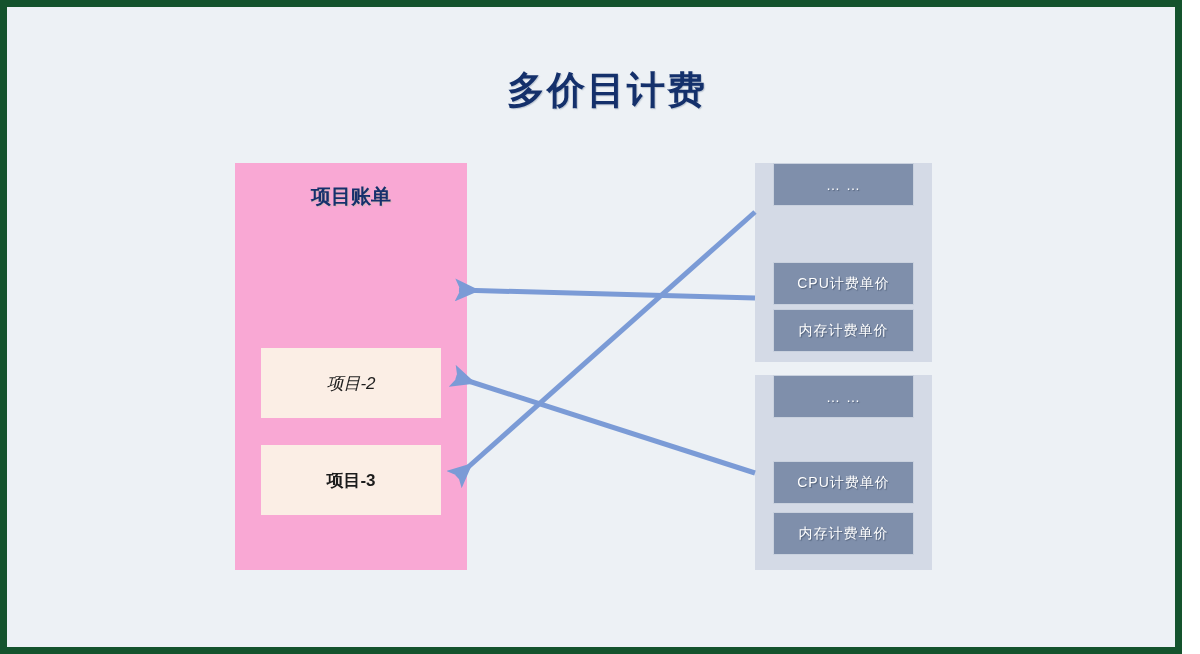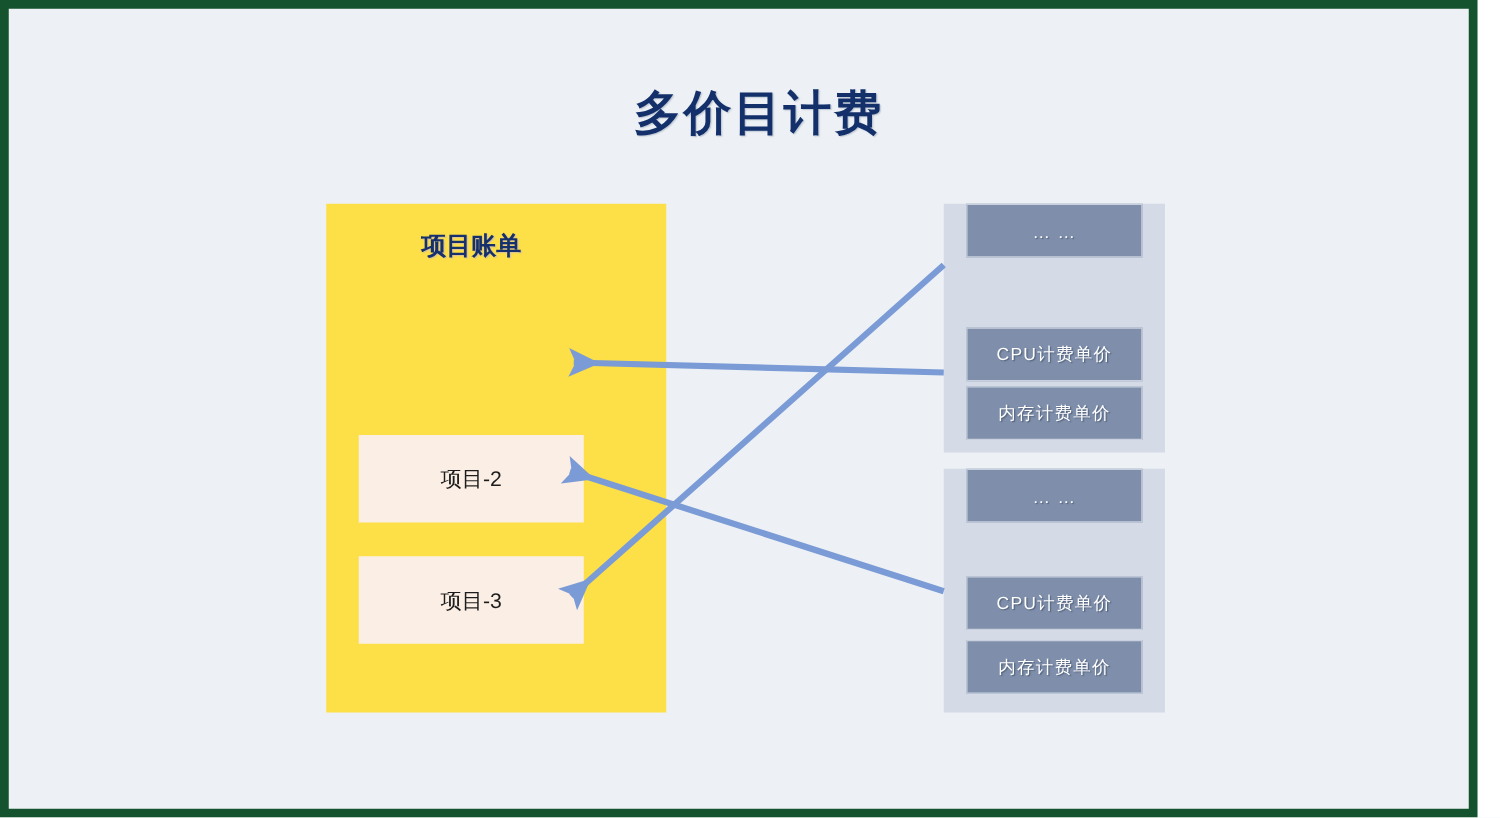--- a/index.html
+++ b/index.html
@@ -28,26 +28,25 @@
     text-align: center;
     font-size: 38px;
     font-weight: 700;
     letter-spacing: 2px;
     color: #14306b;
     text-shadow: 1px 1px 1px rgba(180,190,205,0.85);
   }
   
   #bill-panel {
     position: absolute;
-    left: 254px;
+    left: 228px;
     top: 156px;
     width: 232px;
     height: 407px;
-    background: #fde047;
-    padding-left: 40px;
+    background: #f9a8d4;
   }
   #bill-panel-title {
     position: absolute;
     left: 0;
     top: 20px;
     width: 232px;
     text-align: center;
     font-size: 20px;
     font-weight: 700;
     color: #16306c;
@@ -59,22 +58,22 @@
     width: 180px;
     height: 70px;
     background: #fbeee5;
     display: flex;
     align-items: center;
     justify-content: center;
     font-size: 17px;
     color: #1c1c1c;
   }
   #bill-item-0 { top: 87px; }
-  #bill-item-1 { top: 185px; }
-  #bill-item-2 { top: 282px; }
+  #bill-item-1 { top: 185px; font-style: italic; }
+  #bill-item-2 { top: 282px; font-weight: bold; }
 
   
   .price-panel {
     position: absolute;
     left: 748px;
     width: 177px;
     background: #d4dae6;
   }
   #price-panel-0 { top: 156px; height: 199px; }
   #price-panel-1 { top: 368px; height: 195px; }

